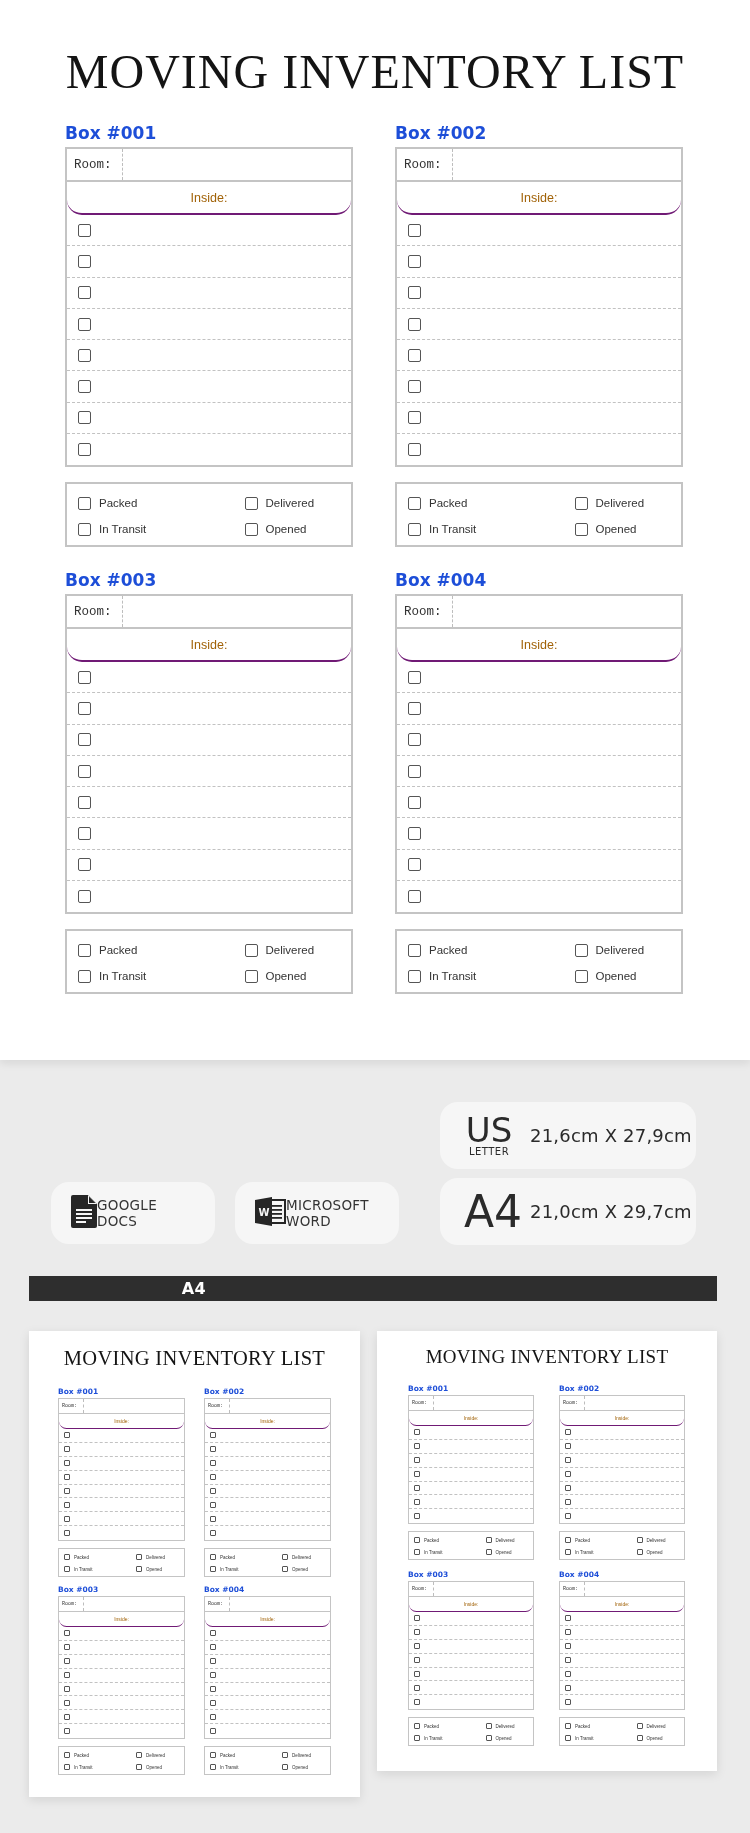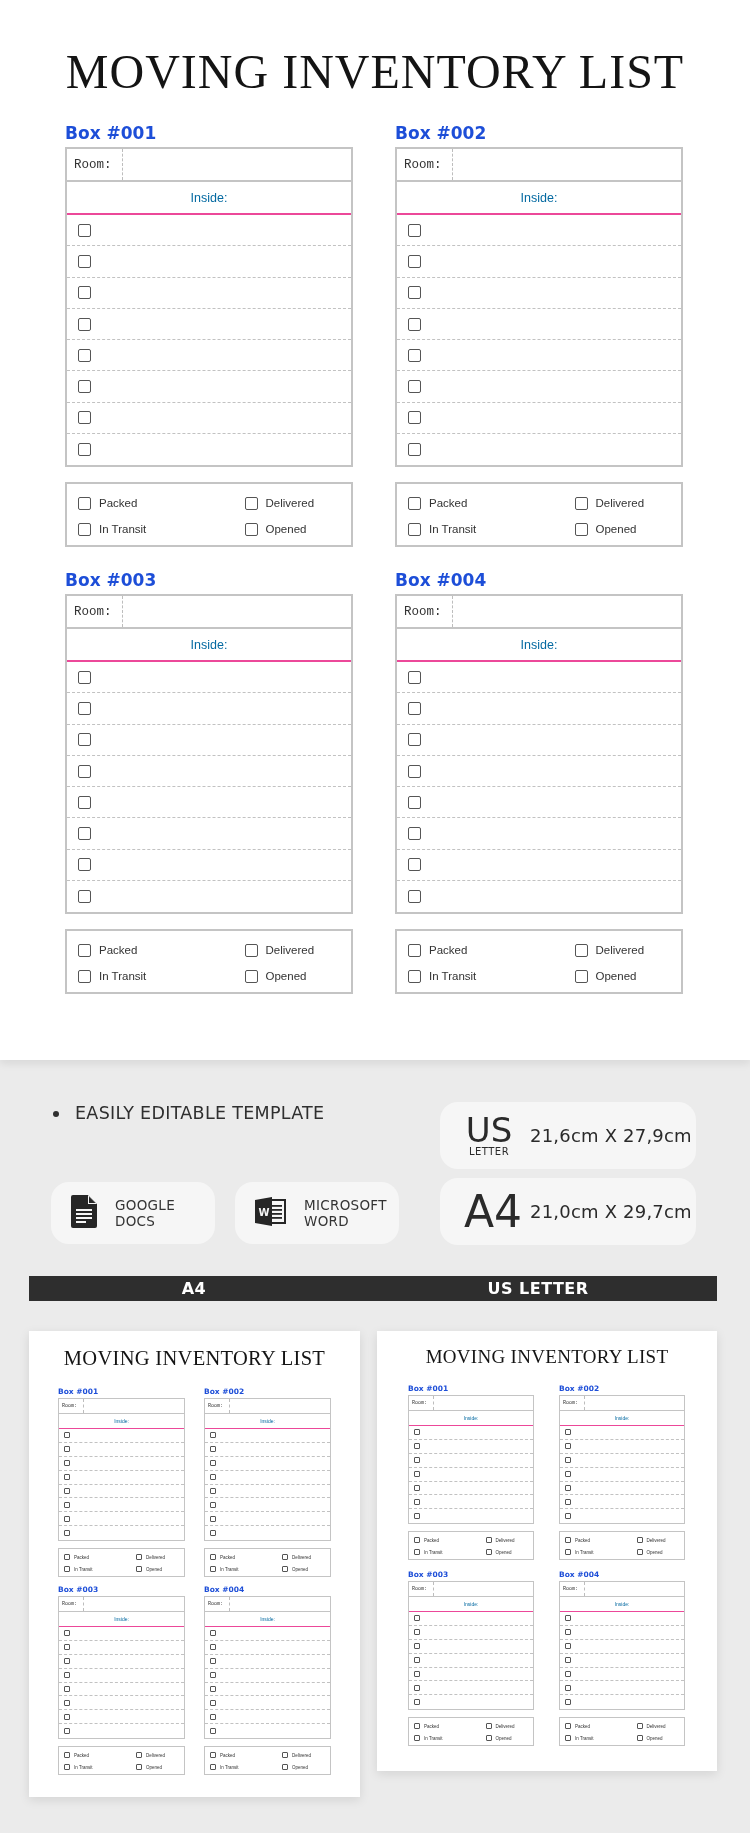--- a/index.html
+++ b/index.html
@@ -19,21 +19,21 @@
 
   
   .box { position: absolute; }
   .box-title {
     text-align: left; font-weight: bold; color: #1d4ed8;
     font-family: "DejaVu Sans", sans-serif;
   }
   .box-table { border: 2px solid #c4c4c4; background: #fff; }
   .room-row { display: flex; border-bottom: 2px solid #c4c4c4; font-family: Liberation Mono, monospace; }
   .room-label { display: flex; align-items: center; border-right: 1px dashed #bdbdbd; color: #333; }
-  .inside-row { display: flex; align-items: center; justify-content: center; border-bottom: 2px solid #ec4899; color: #0369a1; }
+  .inside-row { display: flex; align-items: center; justify-content: center; border-bottom: 2px solid #701a75; color: #a16207; border-radius: 15px; }
   .item-row { display: flex; align-items: center; border-bottom: 1px dashed #c2c2c2; }
   .item-row:last-child { border-bottom: none; }
   .cb { display: inline-block; border: 1.5px solid #555; border-radius: 2px; background: #fff; flex: none; }
   .status-panel { border: 2px solid #c4c4c4; background: #fff; display: grid; grid-template-columns: 1fr 1fr; }
   .status-item { display: flex; align-items: center; color: #333; }
 
   
   .box.lg { width: 288px; }
   .box.lg .box-title { font-size: 17px; height: 22px; line-height: 22px; margin-bottom: 3px; }
   .box.lg .room-row { height: 33px; }
@@ -66,21 +66,21 @@
     height: 31px; line-height: 31px; letter-spacing: 0.3px;
   }
   .features li::before {
     content: ""; position: absolute; left: 2px; top: 13px; width: 6px; height: 6px;
     border-radius: 50%; background: #2f2f2f;
   }
   .pill {
     position: absolute; background: #f6f6f6; border-radius: 18px;
     display: flex; align-items: center;
   }
-  .pill-app { height: 62px; width: 164px; padding-left: 20px; gap: 18px; }
+  .pill-app { height: 62px; width: 164px; padding-left: 20px; }
   .pill-app .app-label {
     font-family: "DejaVu Sans", sans-serif; font-size: 13.5px; color: #333;
     line-height: 16px; letter-spacing: 0.3px; text-transform: uppercase;
   }
   .pill-size { left: 440px; width: 256px; height: 67px; padding-left: 24px; }
   .size-code { font-family: "DejaVu Sans", sans-serif; color: #2a2a2a; font-weight: normal; }
   .size-dims { font-family: "DejaVu Sans", sans-serif; font-size: 18px; color: #2a2a2a; letter-spacing: 0.2px; }
 
   
   .format-bar {
@@ -310,21 +310,20 @@
           <div class="status-item">
             <span class="cb"></span>
             <span>Opened</span>
           </div>
         </div>
       </div>
     </div>
 </div>
 
 <ul class="features">
-  <li>EASILY EDITABLE TEMPLATE</li>
 </ul>
 
 <div class="pill pill-app" style="left:51px; top:1182px;">
   <span>
     <svg width="26" height="33" viewBox="0 0 26 33">
       <path d="M2 0 H17 L26 9 V31 a2 2 0 0 1 -2 2 H2 a2 2 0 0 1 -2 -2 V2 a2 2 0 0 1 2 -2 Z" fill="#262626"></path>
       <path d="M17 0 V9 H26 Z" fill="#f6f6f6"></path>
       <path d="M18 1.5 V8 H24.5 Z" fill="#262626"></path>
       <rect x="5" y="14" width="16" height="2" fill="#f6f6f6"></rect>
       <rect x="5" y="18" width="16" height="2" fill="#f6f6f6"></rect>
@@ -364,21 +363,20 @@
   <span class="size-dims">21,6cm X 27,9cm</span>
 </div>
 
 <div class="pill pill-size" style="top:1178px;">
   <span class="size-code" style="font-size:44px; line-height:44px; width:62px; margin-right:4px;">A4</span>
   <span class="size-dims">21,0cm X 29,7cm</span>
 </div>
 
 <div class="format-bar">
   <span style="width:330px;">A4</span>
-  <span style="width:358px;">US LETTER</span>
 </div>
 
 <div class="thumb" style="left:29px; top:1331px; width:331px; height:466px;">
   <div class="thumb-title" style="top:16px;">MOVING INVENTORY LIST</div>
   <div id="thumb-a4">
       <div class="box sm" style="left: 29px; top: 55px;">
         <div class="box-title">Box #001</div>
         <div class="box-table">
           <div class="room-row">
             <div class="room-label">Room:</div>

